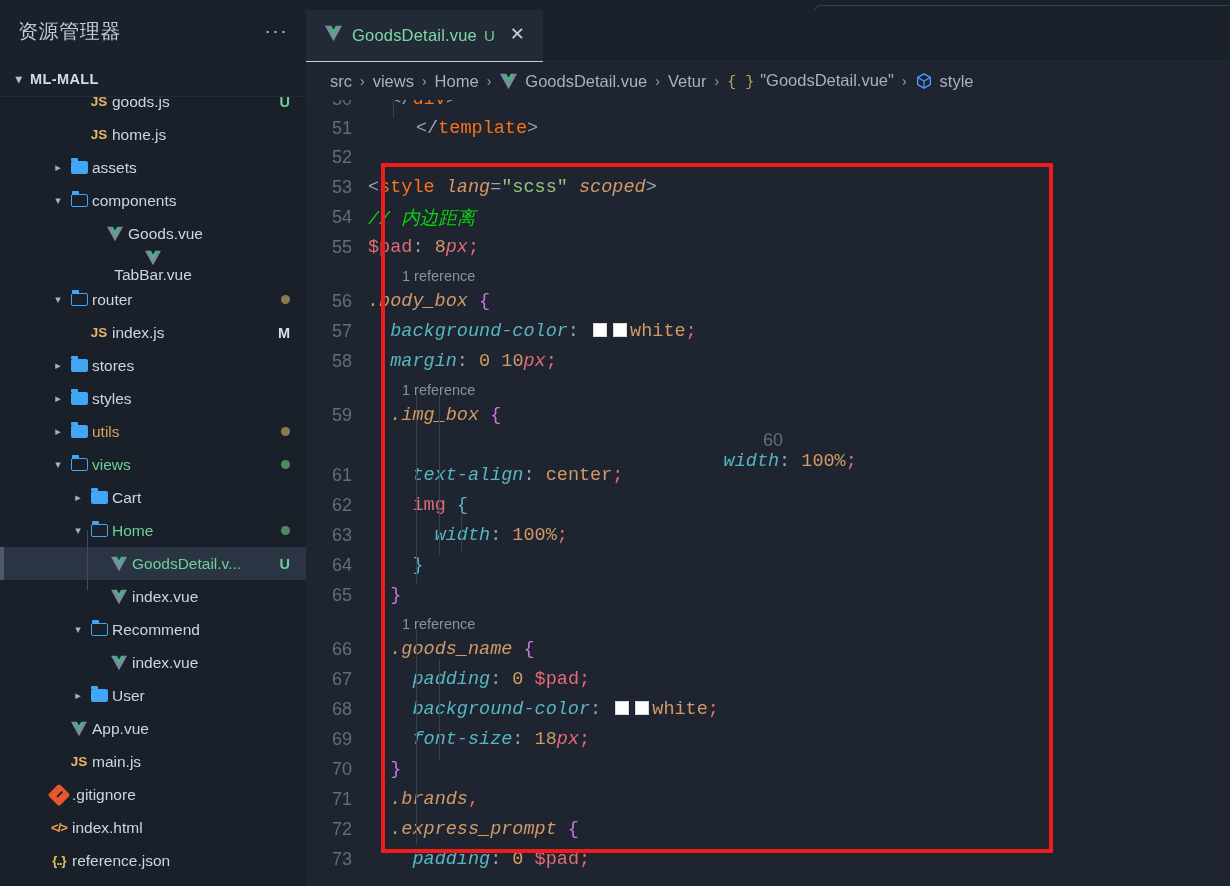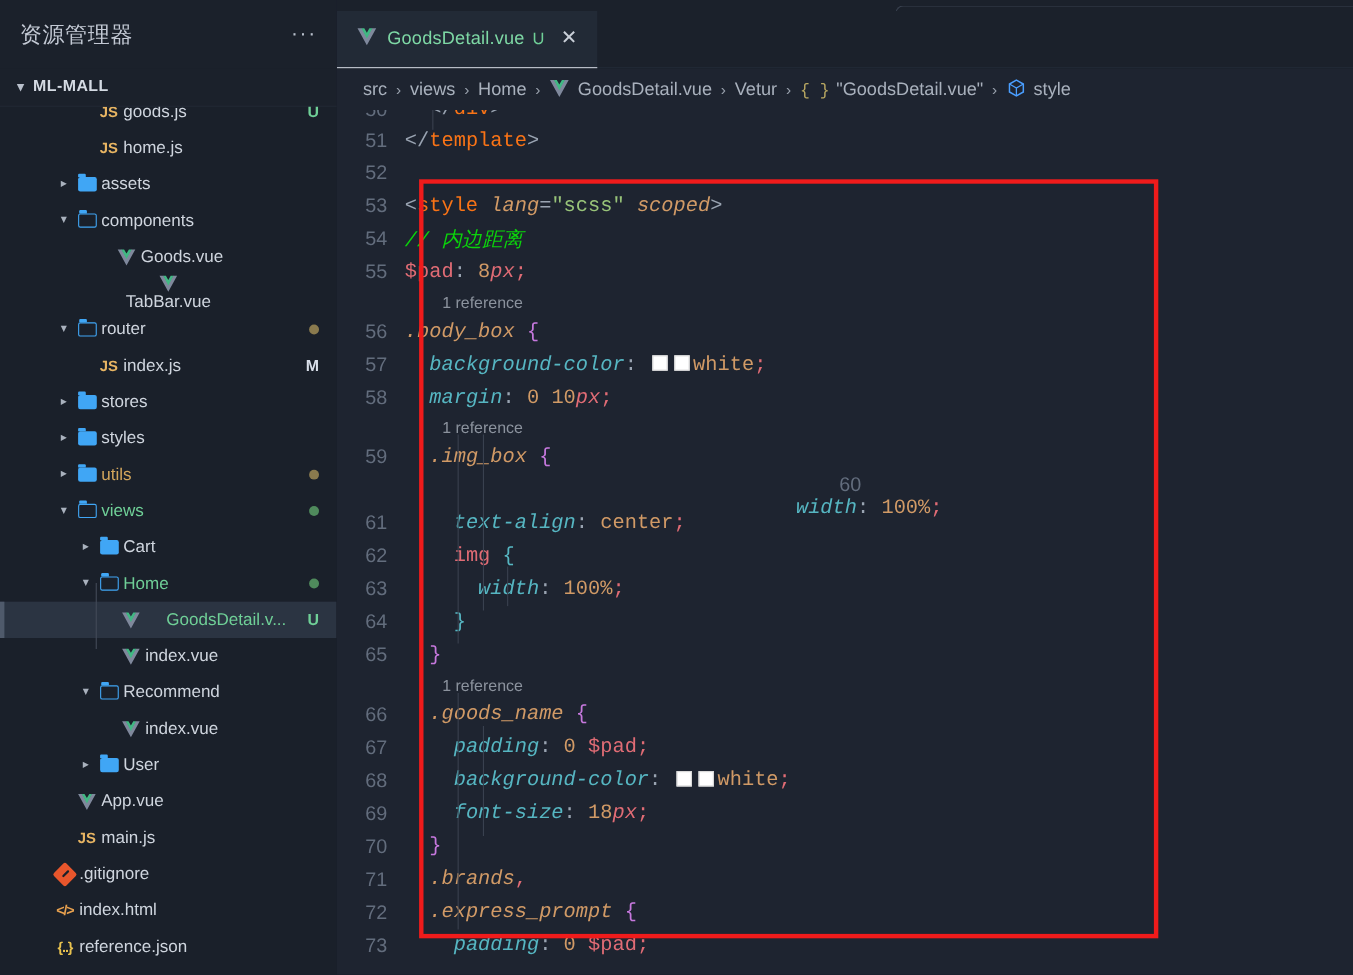--- a/index.html
+++ b/index.html
@@ -325,21 +325,21 @@
         </div>
         <div class="row" style="position: absolute; left: 0px; right: 0px; top: 417px;">
           <span style="flex: 0 0 auto; display: block; width: 70px;"></span>
           <span class="twisty">▾</span>
           <span class="ic">
             <span class="ico-folder open"></span>
           </span>
           <span class="lbl" style="color: rgb(111, 207, 151);">Home</span>
           <span class="dot" style="background: rgb(79, 138, 92);"></span>
         </div>
-        <div class="row selected" style="position: absolute; left: 0px; right: 0px; top: 450px; text-align: center;">
+        <div class="row selected" style="position: absolute; left: 0px; right: 0px; top: 450px;">
           <span style="flex: 0 0 auto; display: block; width: 90px;"></span>
           <span class="twisty"></span>
           <span class="ic">
             <svg width="18" height="16" viewBox="0 0 24 22">
               <path d="M1 1h5l6 10 6-10h5L12 21z" fill="#7f889c"></path>
               <path d="M5.6 1h3.4l3 5.2 3-5.2h3.4L12 13z" fill="#41b883"></path>
             </svg>
           </span>
           <span class="lbl" style="color: rgb(111, 207, 151);">GoodsDetail.v...</span>
           <span class="badge" style="color: rgb(111, 207, 151);">U</span>
@@ -482,21 +482,21 @@
             </svg>
           </span><span>style</span></span>
       </div>
 
     <div class="editor">
       <div class="codearea" id="codearea">
           <div class="ln-line" style="top: -16px;">
             <div class="ln">50</div>
             <div class="code"><span class="t-punc">  </span><span class="t-punc">&lt;/</span><span class="t-tag">div</span><span class="t-punc">&gt;</span></div>
           </div>
-          <div class="ln-line" style="top: 13px;">
+          <div class="ln-line" style="top: 13px; gap: 48px;">
             <div class="ln">51</div>
             <div class="code"><span class="t-punc">&lt;/</span><span class="t-tag">template</span><span class="t-punc">&gt;</span></div>
           </div>
           <div class="ln-line" style="top: 42px;">
             <div class="ln">52</div>
             <div class="code"></div>
           </div>
           <div class="ln-line" style="top: 72px;">
             <div class="ln">53</div>
             <div class="code"><span class="t-punc">&lt;</span><span class="t-tag">style</span> <span class="t-attr">lang</span><span class="t-punc">=</span><span class="t-str">"scss"</span> <span class="t-attr">scoped</span><span class="t-punc">&gt;</span></div>

